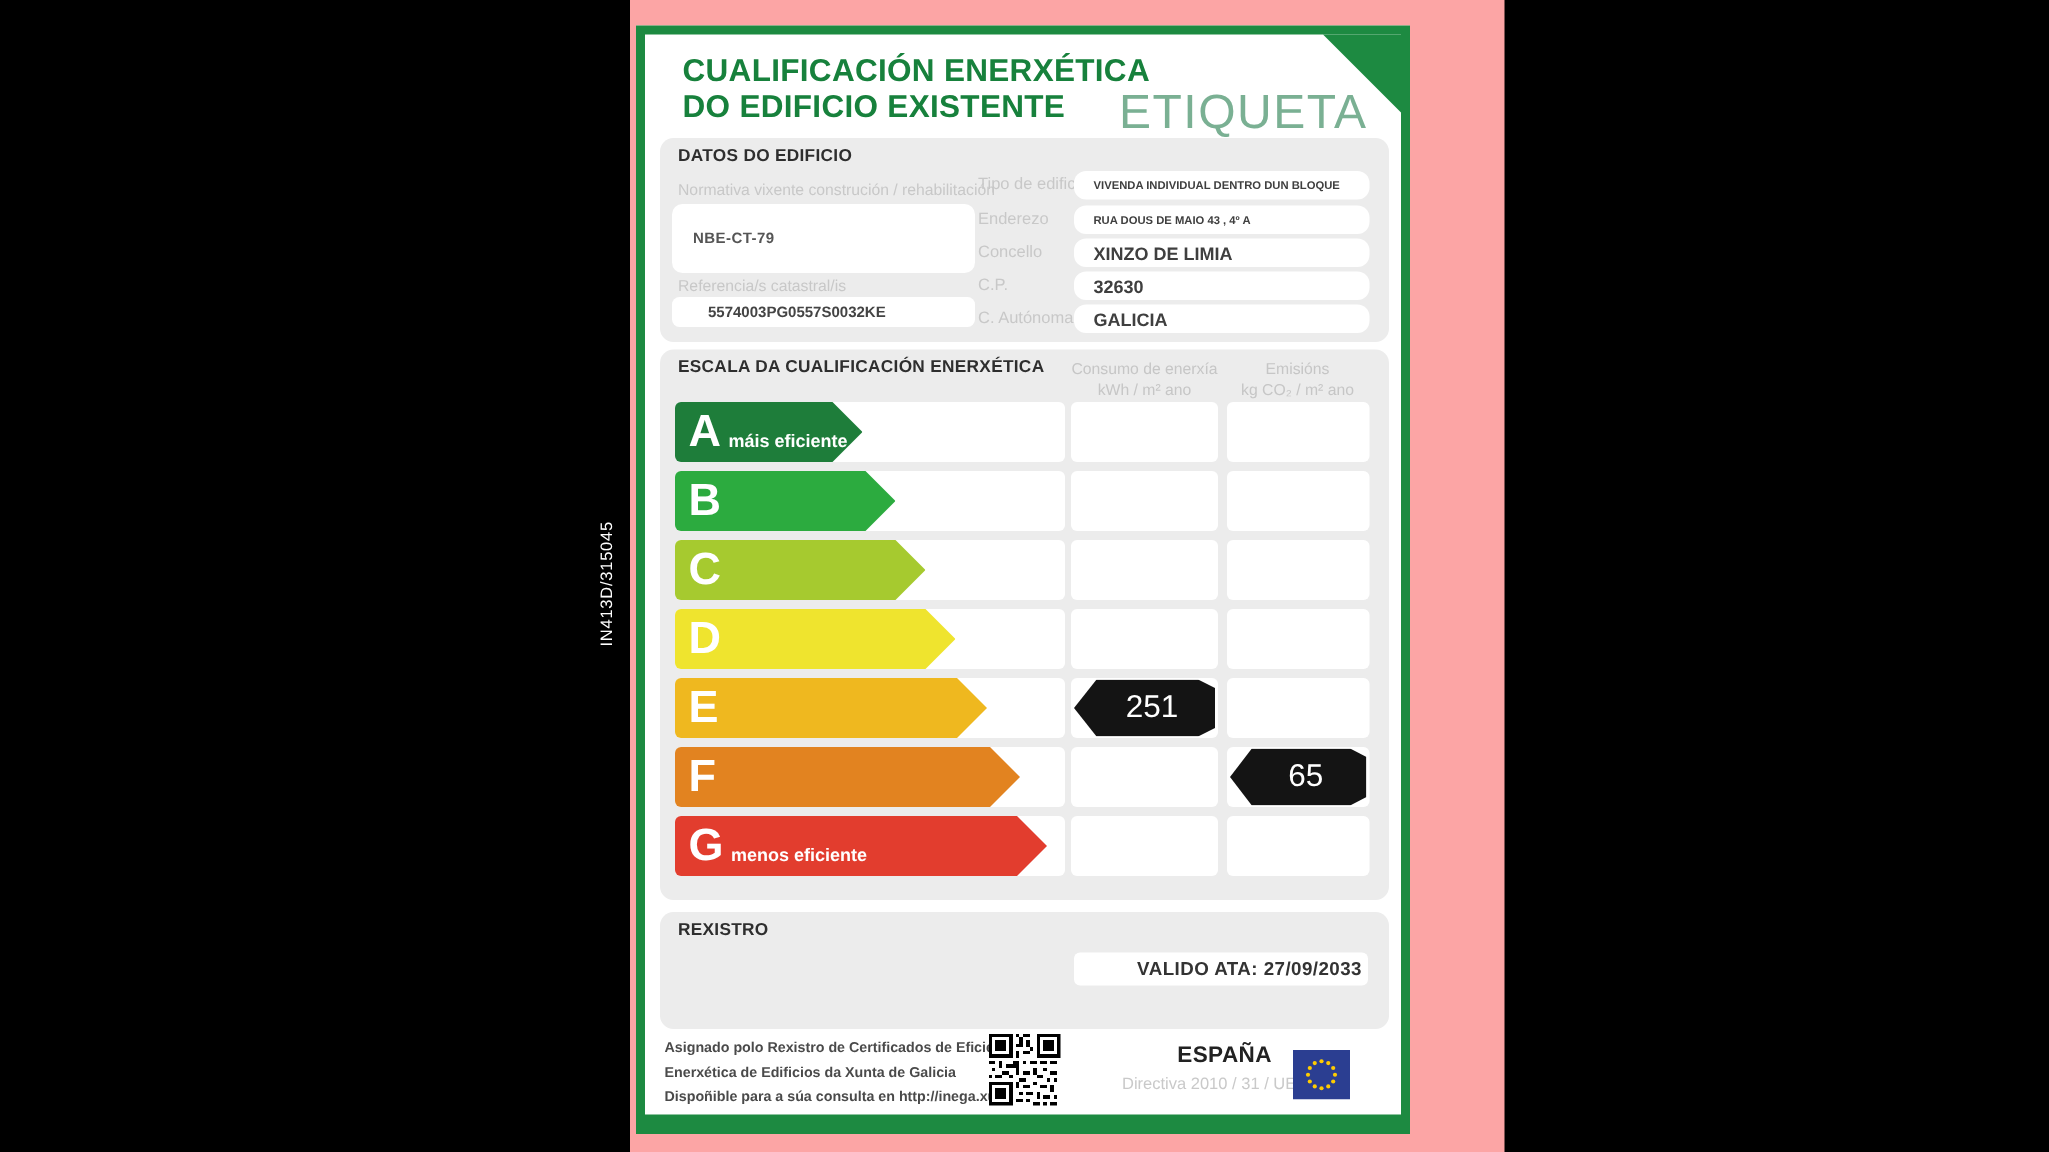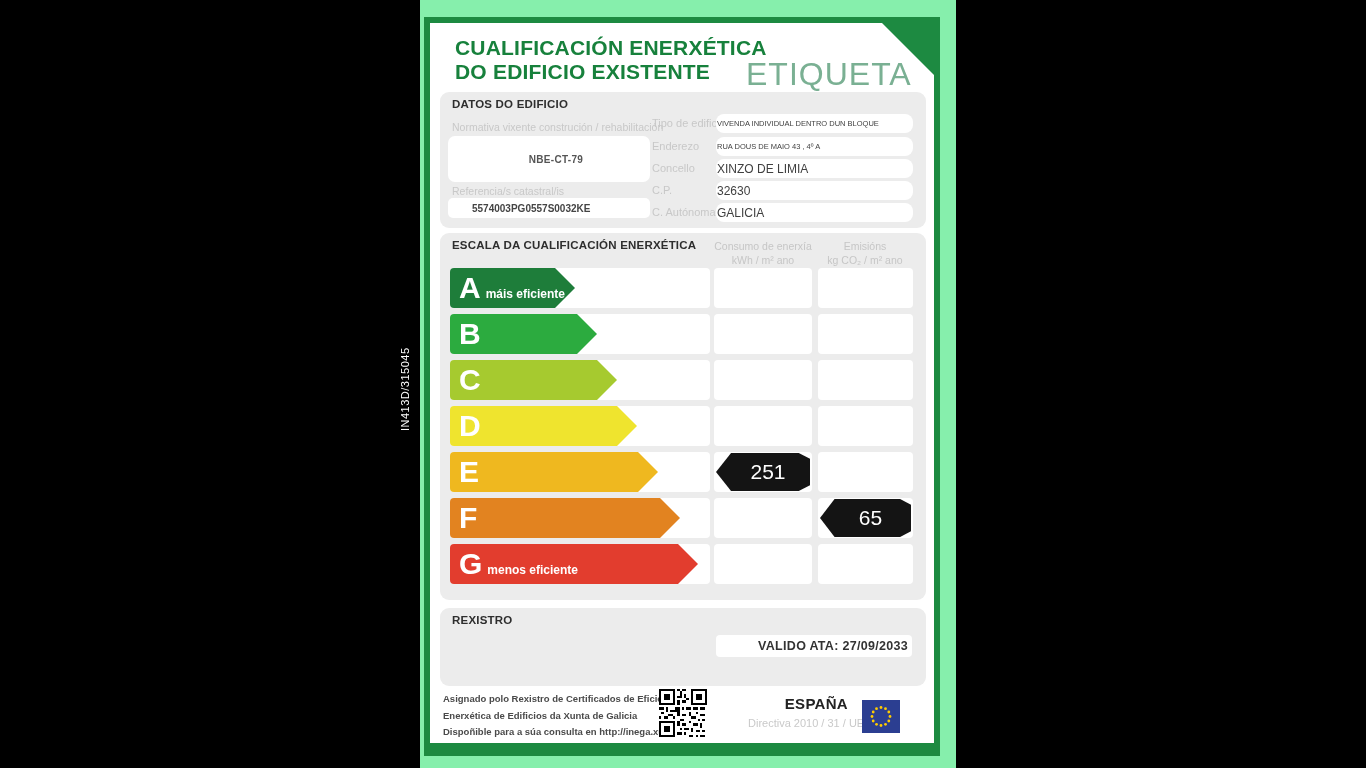--- a/index.html
+++ b/index.html
@@ -1,20 +1,20 @@
 <!DOCTYPE html>
 <html><head>
 <meta charset="utf-8">
 <style>
   html,body{margin:0;padding:0;}
   body{
     width:1366px;height:768px;background:#000;overflow:hidden;position:relative;
     font-family:"Liberation Sans", sans-serif;
   }
-  .page{position:absolute;left:420px;top:0;width:536px;height:768px;background:#86efac;}
+  .page{position:absolute;left:420px;top:0;width:536px;height:768px;background:#fca5a5;padding-left:47px;}
   .vcode{
     position:absolute;left:399px;top:330px;height:118px;width:20px;
     writing-mode:vertical-rl;transform:rotate(180deg);
     color:#fff;font-size:11px;letter-spacing:.5px;text-align:center;
   }
   .frame{
     position:absolute;left:4px;top:17px;width:504px;height:720px;
     border:6px solid #1d8a41;border-bottom-width:13px;background:#fff;
   }
   .content{position:absolute;inset:0;}
@@ -31,32 +31,32 @@
     font-size:32px;letter-spacing:1px;
   }
   .panel{position:absolute;left:10px;width:486px;background:#ececec;border-radius:9px;}
   .panel-datos{top:69px;height:136px;}
   .panel-escala{top:210px;height:367px;}
   .panel-rexistro{top:585px;height:78px;}
   .sechdr{position:absolute;left:12px;top:6px;font-size:11.5px;font-weight:bold;color:#2e2e2e;letter-spacing:.2px;}
   .lbl{color:#c8c8c8;font-size:10.5px;}
   .norm-lbl{position:absolute;left:12px;top:29px;}
   .norm-box{position:absolute;left:8px;top:44px;width:202px;height:46px;background:#fff;border-radius:7px;
-    display:flex;align-items:center;justify-content:center;}
+    display:flex;align-items:center;}
   .norm-box span{margin-left:14px;font-size:10px;color:#555;font-weight:bold;letter-spacing:.3px;}
   .cat-lbl{position:absolute;left:12px;top:93px;}
   .cat-box{position:absolute;left:8px;top:106px;width:202px;height:20px;background:#fff;border-radius:5px;
     display:flex;align-items:center;}
   .cat-box span{margin-left:24px;font-size:10px;color:#444;font-weight:bold;}
   .frow{position:absolute;left:0;width:100%;height:20px;}
   .f0{top:22px}.f1{top:45px}.f2{top:67px}.f3{top:89px}.f4{top:111px}
   .frow .lbl{position:absolute;left:212px;top:3px;font-size:11px;}
   .fieldbox{position:absolute;left:276px;top:0;width:197px;height:19px;background:#fff;border-radius:8px;
     display:flex;align-items:center;}
-  .fieldbox span{margin-left:1px;font-weight:normal;color:#3f3f3f;}
+  .fieldbox span{margin-left:13px;font-weight:bold;color:#3f3f3f;}
   .f0 .fieldbox span,.f1 .fieldbox span{font-size:7.5px;}
   .f2 .fieldbox span,.f3 .fieldbox span,.f4 .fieldbox span{font-size:12px;}
   .colhdr{position:absolute;top:6px;text-align:center;color:#c6c6c6;font-size:10.5px;line-height:14px;}
   .colhdr-consumo{left:268px;width:110px;}
   .colhdr-emis{left:375px;width:100px;}
   .srow{position:absolute;left:10px;width:466px;height:40px;}
   .r0{top:35px}.r1{top:81px}.r2{top:127px}.r3{top:173px}.r4{top:219px}.r5{top:265px}.r6{top:311px}
   .cell{position:absolute;top:0;height:40px;background:#fff;border-radius:4px;}
   .cell-letter{left:0;width:260px;}
   .cell-consumo{left:264px;width:98px;}

